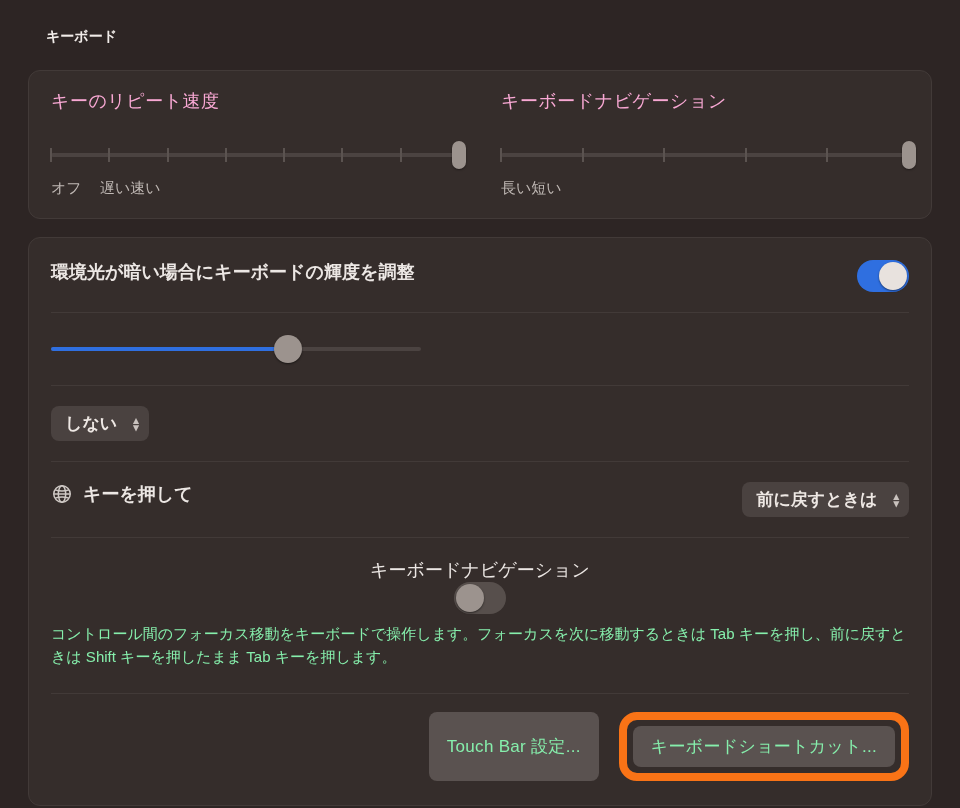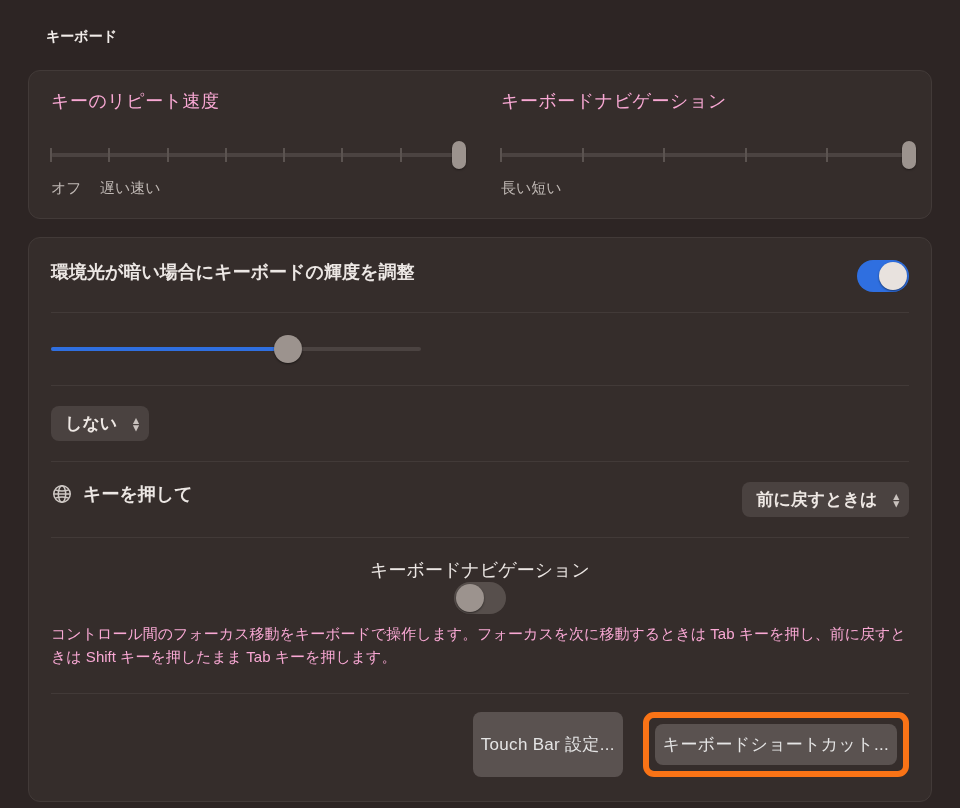--- a/index.html
+++ b/index.html
@@ -85,21 +85,21 @@
     font-size: 18px;
     color: #ece7e4;
     flex: 1;
     display: flex;
     align-items: center;
     gap: 10px;
   }
   .row-block { padding: 20px 0 24px 0; }
   .row-desc {
     font-size: 15px;
-    color: #f9a8d4;
+    color: #86efac;
     margin-top: 8px;
     line-height: 1.55;
   }
 
   
   .switch {
     width: 52px; height: 32px;
     border-radius: 16px;
     position: relative;
     flex: none;
@@ -153,28 +153,28 @@
   .globe-icon {
     width:22px; height:22px; flex:none;
     display:inline-flex; align-items:center; justify-content:center;
   }
 
   .button-row {
     display:flex; justify-content:flex-end; gap:20px;
     padding: 18px 0 4px 0;
   }
   .btn {
-    background:#5a5250; color:#e5e5e5;
+    background:#5a5250; color:#86efac;
     border:none; border-radius:8px;
-    font-size:17px; padding:9px 8px;
+    font-size:17px; padding:9px 18px;
     letter-spacing:0.3px;
   }
   .highlight-box {
-    border:6px solid #f97316;
-    border-radius:11px;
+    border:8px solid #f97316;
+    border-radius:18px;
     padding:6px;
     display:inline-flex;
     align-items:center;
   }
   .row.first { padding-top: 4px; }
 </style>
 </head>
 <body>
 
 <div class="page-title">キーボード</div>

